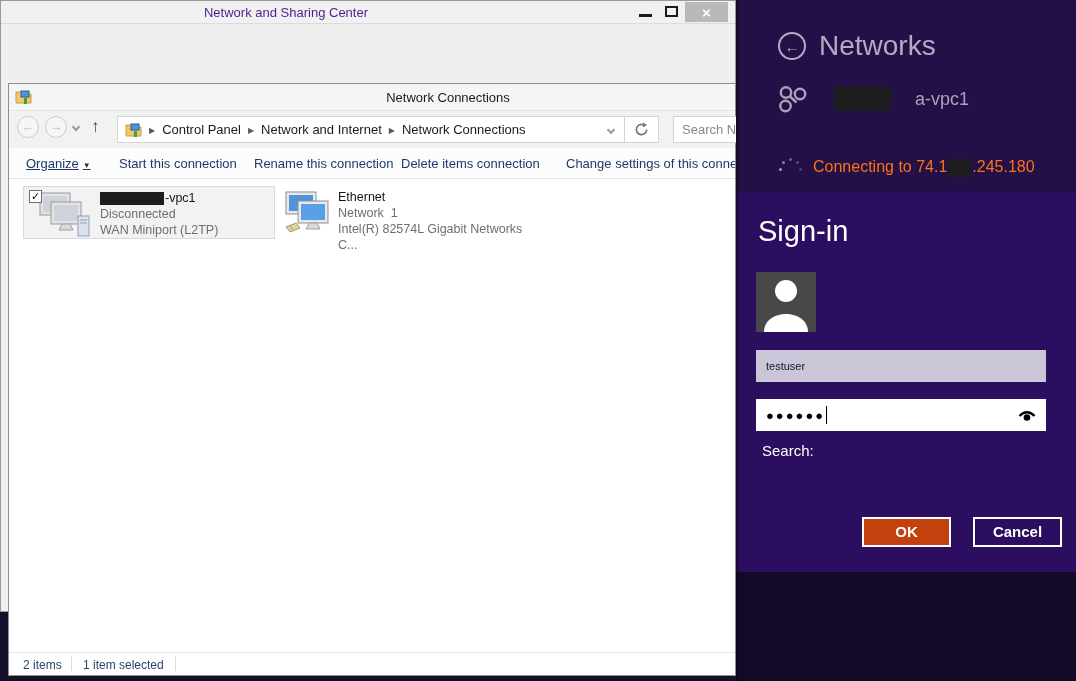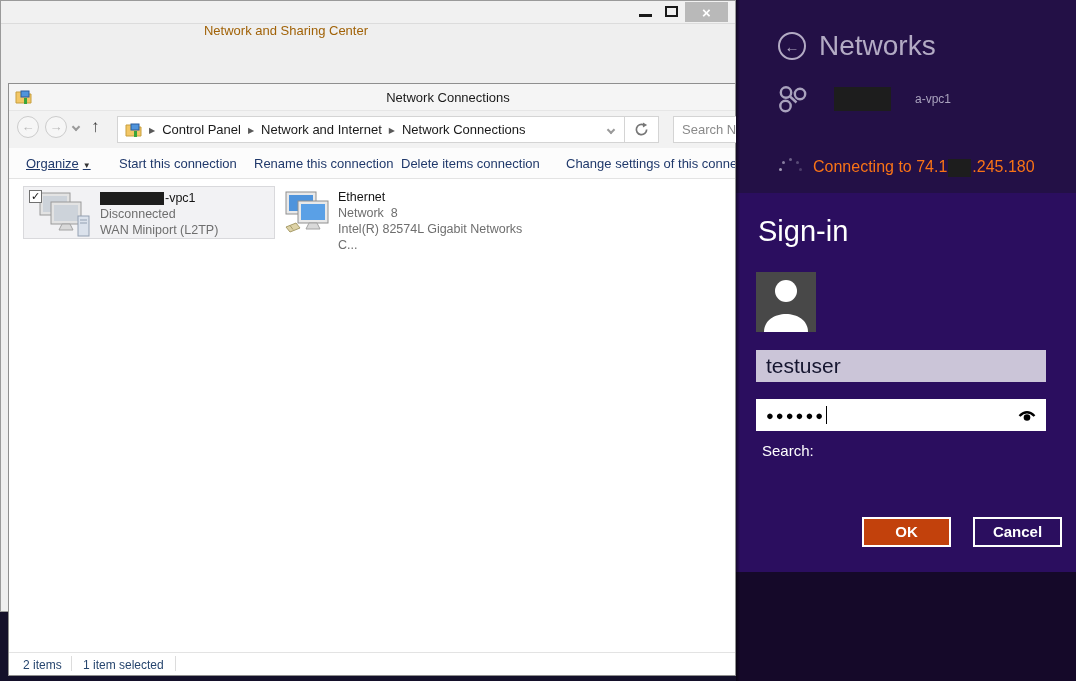--- a/index.html
+++ b/index.html
@@ -16,21 +16,21 @@
       radial-gradient(ellipse 140px 60px at 80% 20%, rgba(120,60,40,.45), rgba(0,0,0,0) 65%),
       radial-gradient(ellipse 220px 140px at 92% 60%, rgba(15,45,25,.85), rgba(0,0,0,0) 75%),
       linear-gradient(90deg, #5d7f74 0%, #68897c 55%, #32523c 78%, #1d3a28 100%);
   }
 
   
   .win { position:absolute; border:1px solid #9a9a9a; }
   .back-win { left:0; top:60; width:736px; height:612px; background:#efefef; }
   .bw-titlebar { position:relative; height:23px; background:#f1f1f1; border-bottom:1px solid #dcdcdc; }
   .bw-title { position:absolute; left:135px; width:300px; top:4px; text-align:center;
-    font-size:13px; color:#a16207; white-space:nowrap;margin-top:18px; }
+    font-size:13px; color:#4c1d95; white-space:nowrap; }
   .cap { position:absolute; display:flex; align-items:center; justify-content:center; cursor:default; }
   .cap-min { left:631px; top:0; width:26px; height:21px; }
   .cap-min .dash { width:13px; height:3px; background:#1a1a1a; margin-top:8px; }
   .cap-max { left:657px; top:0; width:26px; height:21px; }
   .cap-max .sq { width:13px; height:11px; border:2px solid #1a1a1a; background:transparent; }
   .cap-close { left:684px; top:1px; width:43px; height:20px; background:#b9b9b9;
     color:#fff; font-size:15px; font-weight:bold; }
 
   .front-win { left:8px; top:83px; width:728px; height:593px; background:#fff; border-color:#8f8f8f; }
   .fw-titlebar { position:relative; height:27px; background:#f5f5f5; border-bottom:1px solid #e6e6e6; }
@@ -92,37 +92,37 @@
   .p-header { position:absolute; left:0; top:0; width:100%; height:193px; background:#231046; }
   .p-signin { position:absolute; left:0; top:193px; width:100%; height:379px; background:#2b0e5f; }
   .p-footer { position:absolute; left:0; top:572px; width:100%; height:109px; background:#150929; }
 
   .hdr-row { position:absolute; left:42px; top:30px; display:flex; align-items:center; gap:13px; }
   .backcircle { width:28px; height:28px; border:2px solid #b3abc4; border-radius:50%;
     color:#b3abc4; font-size:15px; line-height:25px; text-align:center; }
   .p-title { font-size:28px; font-weight:300; color:#b3abc4; }
 
   .vpn-row { position:absolute; left:40px; top:84px; display:flex; align-items:center; gap:24px;
-    font-size:12px; color:#a9a2bd; }
+    font-size:18px; color:#a9a2bd; }
   .vpn-redact { width:57px; height:24px; }
   .conn-row { position:absolute; left:42px; top:158px; display:flex; align-items:center; gap:11px;
     font-size:16px; color:#f97316; }
   .ip-redact { width:23px; height:18px; margin:0 1px; }
   .spinner { position:relative; width:24px; height:18px; }
   .spinner i { position:absolute; width:3px; height:3px; border-radius:50%; background:#a9a2bd; }
   .spinner i:nth-child(1){ left:1px;  top:10px; opacity:.95; }
   .spinner i:nth-child(2){ left:4px;  top:3px;  opacity:.75; }
   .spinner i:nth-child(3){ left:11px; top:0;    opacity:.55; }
   .spinner i:nth-child(4){ left:18px; top:3px;  opacity:.4;  }
   .spinner i:nth-child(5){ left:21px; top:10px; opacity:.3;  }
 
   .signin-title { position:absolute; left:22px; top:22px; font-size:29px; font-weight:300; color:#fff; }
   .avatar { position:absolute; left:20px; top:79px; width:60px; height:60px; background:#484848; overflow:hidden; }
   .field { position:absolute; left:20px; width:290px; height:32px; }
-  .f-user { top:157px; background:#cbc5d8; color:#15152f; font-size:21px; line-height:32px; padding-left:10px; }
+  .f-user { top:157px; background:#cbc5d8; color:#15152f; font-size:11px; line-height:32px; padding-left:10px; }
   .f-pass { top:206px; background:#fff; display:flex; align-items:center; padding-left:10px; }
   .dots { font-size:13px; font-weight:bold; letter-spacing:2px; color:#000; }
   .caret { width:1px; height:18px; background:#000; margin-left:1px; }
   .eye { position:absolute; right:9px; top:8px; }
   .domain-label { position:absolute; left:26px; top:249px; font-size:15px; color:#fff; }
   .pbtn { position:absolute; top:324px; width:89px; height:30px; border:2px solid #fff;
     color:#fff; font-size:15px; font-weight:600; font-family:inherit; text-align:center; line-height:26px; }
   .btn-ok { left:126px; background:#c2410c; }
   .btn-cancel { left:237px; background:transparent; }
 </style>
@@ -232,21 +232,21 @@
             <rect x="5" y="4" width="24" height="16" fill="#4f94dc"></rect>
             <rect x="14" y="10" width="30" height="22" fill="#e9e9e9" stroke="#8f8f8f"></rect>
             <rect x="17" y="13" width="24" height="16" fill="#5aa0e6"></rect>
             <path d="M25 32 l8 0 l3 6 l-14 0 Z" fill="#d9d9d9" stroke="#a3a3a3"></path>
             <path d="M2 36 l10 -4 l4 5 l-10 4 Z" fill="#ddd2a6" stroke="#a89d6a"></path>
             <line x1="6" y1="34.5" x2="9" y2="38.5" stroke="#a89d6a"></line>
           </svg>
         </span>
         <span class="conn-texts" style="margin-left:6px;">
           <span class="conn-name">Ethernet</span><br>
-          <span class="ws-pre">Network  8</span><br>
+          <span class="ws-pre">Network  1</span><br>
           <span>Intel(R) 82574L Gigabit Networks C...</span>
         </span>
       </div>
     </div>
 
     <div class="statusbar">
       <span class="st" style="left:14px;">2 items</span>
       <span class="vdiv" style="left:62px;"></span>
       <span class="st" style="left:74px;">1 item selected</span>
       <span class="vdiv" style="left:166px;"></span>

